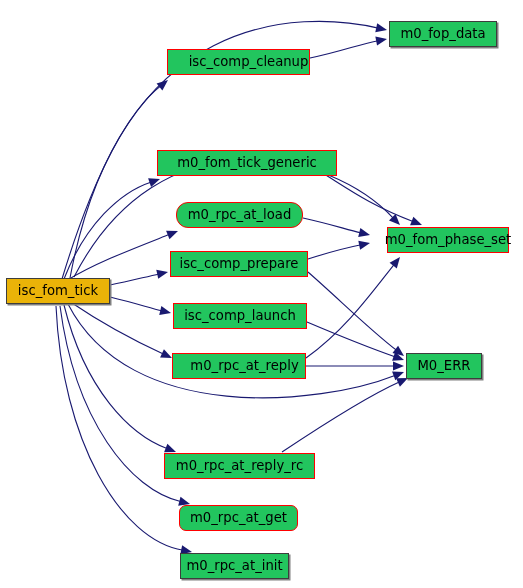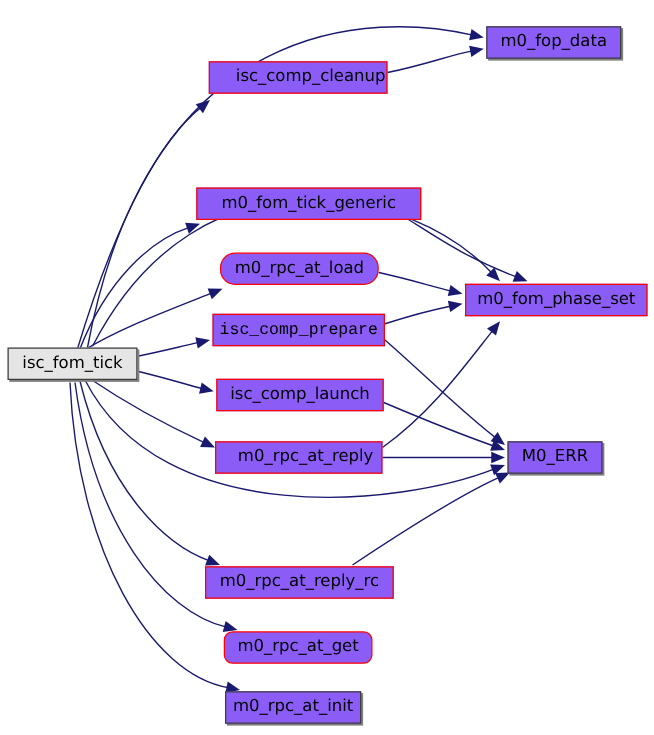--- a/index.html
+++ b/index.html
@@ -21,37 +21,37 @@
     top: 0;
     width: 523px;
     height: 588px;
   }
   .node {
     position: absolute;
     box-sizing: border-box;
     display: flex;
     align-items: center;
     justify-content: center;
-    background: #8b5cf6;
+    background: #22c55e;
     border: 1px solid #ff0000;
     font-size: 13.2px;
     color: #000000;
     white-space: nowrap;
     letter-spacing: 0px;
     z-index: 5;
   }
   .node.black-border {
     border: 1px solid #3d3d3d;
     box-shadow: 1.5px 1.5px 0 0 #808080;
   }
   .node.red-border {
     border: 1px solid #ff0000;
   }
   .node.current {
-    background: #e5e5e5;
+    background: #eab308;
     border: 1px solid #3d3d3d;
     box-shadow: 1.5px 1.5px 0 0 #808080;
   }
   .node-label {
     display: block;
     line-height: 1;
     padding-bottom: 1px;
   }
 </style>
 </head>
@@ -117,24 +117,24 @@
       </div>
       <div class="node red-border" style="left: 167px; top: 49px; width: 143px; height: 26px; padding-left: 20px;">
         <span class="node-label">isc_comp_cleanup</span>
       </div>
       <div class="node red-border" style="left: 157px; top: 150px; width: 180px; height: 26px;">
         <span class="node-label">m0_fom_tick_generic</span>
       </div>
       <div class="node red-border" style="left: 176px; top: 202px; width: 127px; height: 26px; border-radius: 12px;">
         <span class="node-label">m0_rpc_at_load</span>
       </div>
-      <div class="node red-border" style="left: 372px; top: 227px; width: 146px; height: 26px;">
+      <div class="node red-border" style="left: 387px; top: 227px; width: 122px; height: 26px;">
         <span class="node-label">m0_fom_phase_set</span>
       </div>
-      <div class="node red-border" style="left: 170px; top: 251px; width: 138px; height: 26px; font-family: Liberation Mono, monospace;">
+      <div class="node red-border" style="left: 170px; top: 251px; width: 138px; height: 26px;">
         <span class="node-label">isc_comp_prepare</span>
       </div>
       <div class="node red-border" style="left: 173px; top: 303px; width: 134px; height: 26px;">
         <span class="node-label">isc_comp_launch</span>
       </div>
       <div class="node red-border" style="left: 172px; top: 353px; width: 134px; height: 26px; padding-left: 11px;">
         <span class="node-label">m0_rpc_at_reply</span>
       </div>
       <div class="node black-border" style="left: 406px; top: 353px; width: 76px; height: 26px;">
         <span class="node-label">M0_ERR</span>

